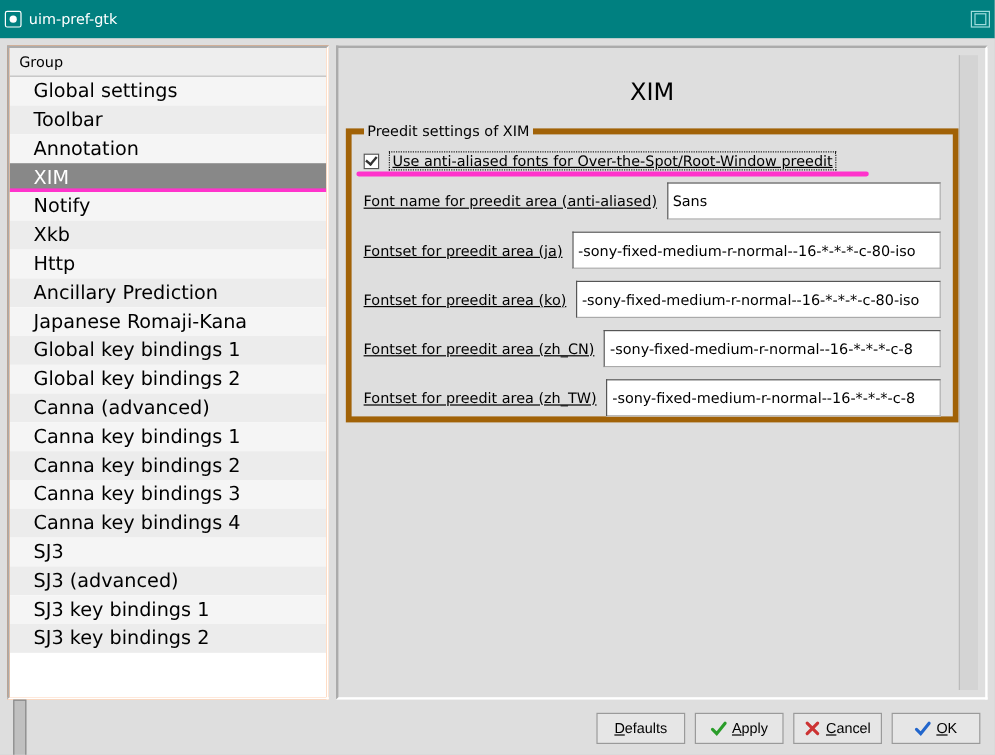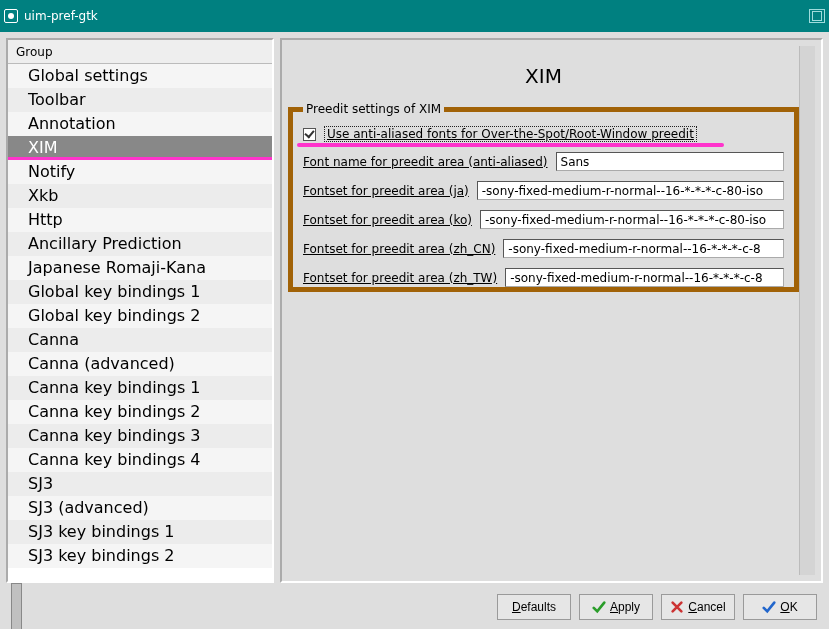--- a/index.html
+++ b/index.html
@@ -28,21 +28,21 @@
 .right-pane { flex: 1; border: 2px inset #fff; background: #dedede; padding: 6px; display: flex; flex-direction: column; overflow: hidden; }
 .page-title { text-align: center; font-size: 20px; padding: 18px 0 14px; }
 fieldset { border: 5px solid #a16207; padding: 8px 10px 0; background: #dedede; }
 legend { padding: 0 3px; font-size: 12px; }
 .row { display: flex; align-items: center; margin-top: 10px; gap: 8px; }
 .row.first { margin-top: 2px; }
 .cb { width: 13px; height: 13px; border: 1px solid #555; background: #fff; display: inline-flex; align-items: center; justify-content: center; }
 .cb.checked::after { content: ""; width: 7px; height: 4px; border-left: 2px solid #333; border-bottom: 2px solid #333; transform: rotate(-50deg); margin-top: -2px; }
 .cb-label-box { border: 1px dotted #222; padding: 0 2px; }
 .lbl { white-space: nowrap; font-size: 12px; text-decoration: underline; }
-input.textfield { flex: 1; height: 19px; border: 1px inset #aaa; padding: 0 4px; font-family: inherit; font-size: 12px; background: #fff; }
+input.textfield { flex: 1; height: 31px; border: 1px inset #aaa; padding: 0 4px; font-family: inherit; font-size: 12px; background: #fff; }
 .right-vscroll { width: 16px; background: #d4d4d4; border-left: 1px solid #bbb; }
 .right-body { display: flex; flex: 1; min-height: 0; }
 .right-content { flex: 1; overflow: hidden; }
 .buttonbar { height: 34px; display: flex; justify-content: flex-end; align-items: center; gap: 8px; padding: 2px 6px 0 0; }
 .btn { height: 26px; min-width: 74px; padding: 0 0; background: #e6e6e6; border: 1px solid #9a9a9a; display: inline-flex; align-items: center; justify-content: center; gap: 4px; font-size: 12px; cursor: pointer; }
 .btn .u { text-decoration: underline; }
 .ico { width: 14px; height: 14px; display: inline-block; }
 .pink-stroke { position: absolute; height: 4px; background: #ff33cc; border-radius: 2px; }
 .main-wrap { position: relative; flex:1; display:flex; min-height:0; }
 </style>
@@ -70,21 +70,20 @@
                 <div class="tree-item">Toolbar</div>
                 <div class="tree-item">Annotation</div>
                 <div class="tree-item selected pink-underline">XIM</div>
                 <div class="tree-item">Notify</div>
                 <div class="tree-item">Xkb</div>
                 <div class="tree-item">Http</div>
                 <div class="tree-item">Ancillary Prediction</div>
                 <div class="tree-item">Japanese Romaji-Kana</div>
                 <div class="tree-item">Global key bindings 1</div>
                 <div class="tree-item">Global key bindings 2</div>
-                <div class="tree-item">Canna</div>
                 <div class="tree-item">Canna (advanced)</div>
                 <div class="tree-item">Canna key bindings 1</div>
                 <div class="tree-item">Canna key bindings 2</div>
                 <div class="tree-item">Canna key bindings 3</div>
                 <div class="tree-item">Canna key bindings 4</div>
                 <div class="tree-item">SJ3</div>
                 <div class="tree-item">SJ3 (advanced)</div>
                 <div class="tree-item">SJ3 key bindings 1</div>
                 <div class="tree-item">SJ3 key bindings 2</div>
               </div>

